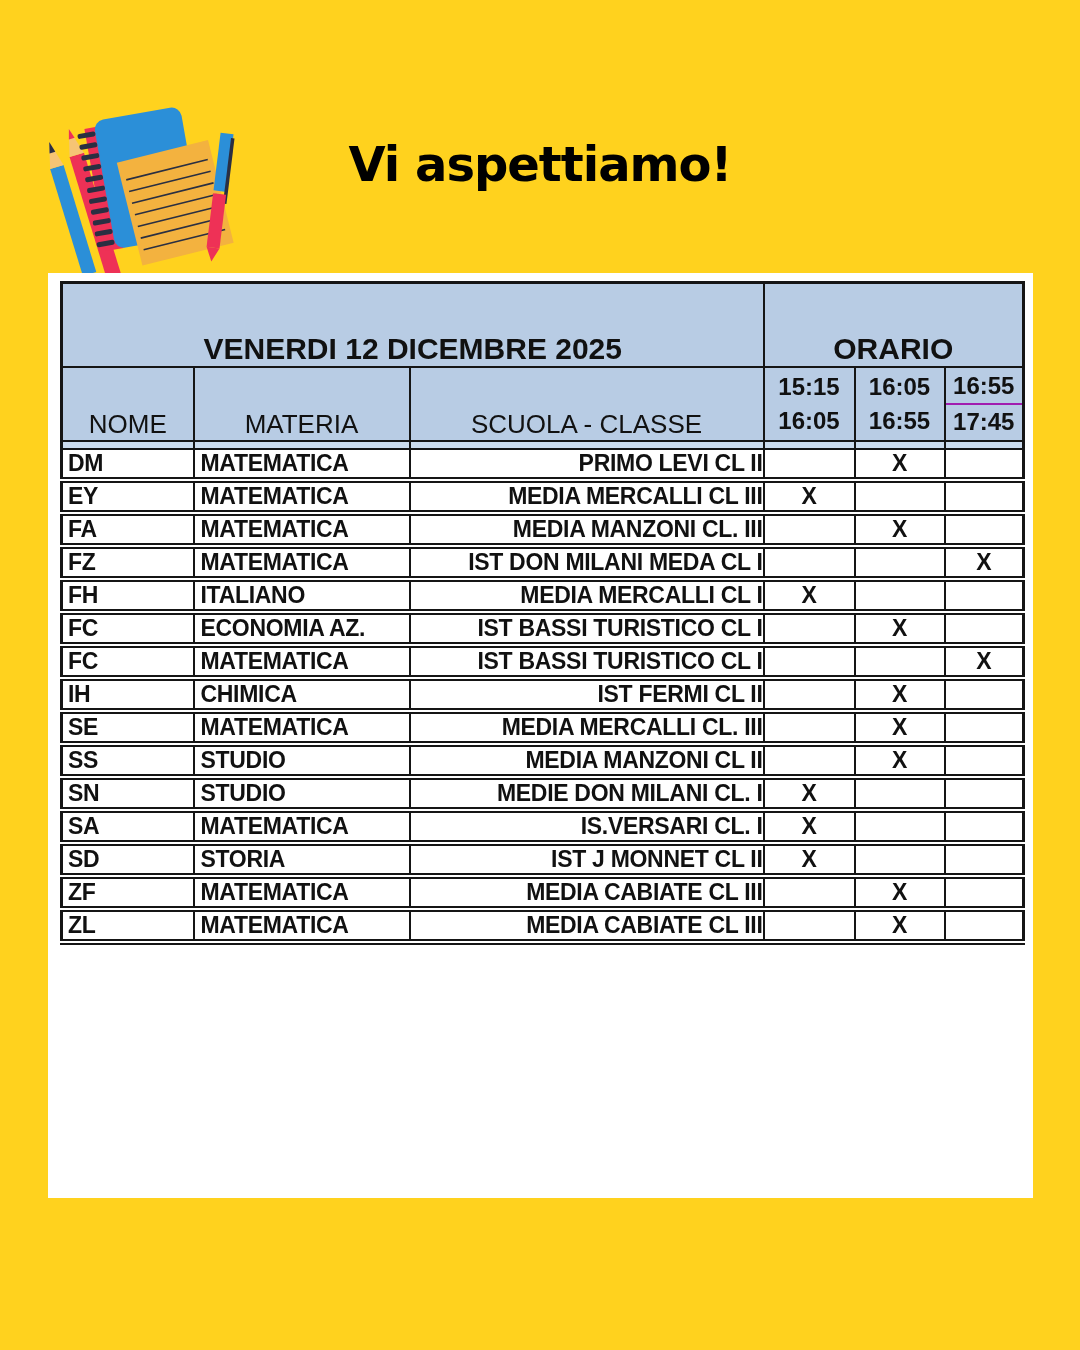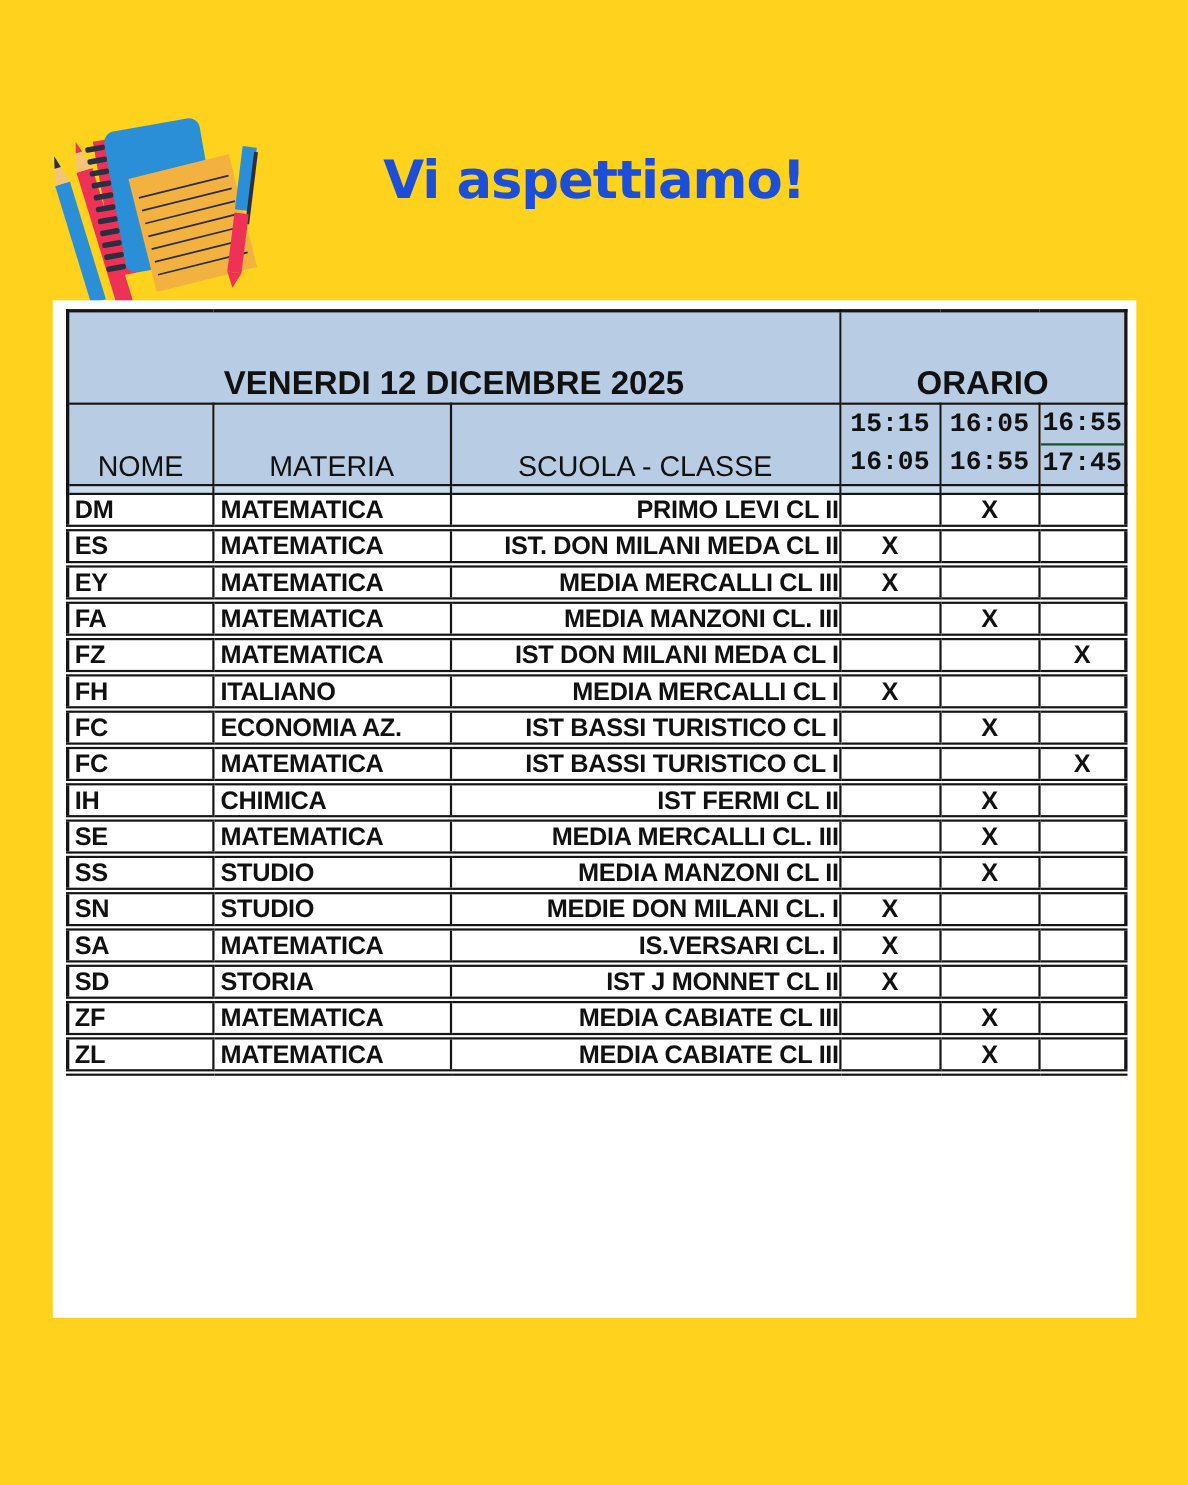--- a/index.html
+++ b/index.html
@@ -15,21 +15,21 @@
   .page-title {
     position: absolute;
     left: 0;
     top: 136px;
     width: 1080px;
     text-align: center;
     font-family: "DejaVu Sans", sans-serif;
     font-weight: bold;
     font-size: 48px;
     letter-spacing: -1px;
-    color: #1d4ed8;
+    color: #000000;
   }
   .illustration {
     position: absolute;
     left: 40px;
     top: 95px;
     width: 215px;
     height: 185px;
   }
   .panel {
     position: absolute;
@@ -81,22 +81,22 @@
   .time-th {
     height: 72px;
     background: var(--header-bg, #B8CCE4);
     vertical-align: middle;
     text-align: center;
     font-size: 24px;
     font-weight: bold;
     border-bottom: 2px solid #E6EDF5;
     padding: 2px 0;
   }
-  .time-th .tt { display: block; line-height: 34px; font-family: Liberation Mono, monospace; }
-  .time-th.split .tt-end { border-top: 2px solid #14532d; }
+  .time-th .tt { display: block; line-height: 34px; }
+  .time-th.split .tt-end { border-top: 2px solid #a21caf; }
   tr.strip td {
     height: 6px;
     background: var(--strip-bg, #CCDCEE);
     border-top: none;
     border-bottom: 2px solid var(--border, #151515);
   }
   tbody.rows td {
     height: 27px;
     font-size: 23px;
     font-weight: bold;
@@ -215,28 +215,20 @@
       <tbody class="rows">
           <tr>
             <td class="c-nome">DM</td>
             <td class="c-materia">MATEMATICA</td>
             <td class="c-scuola">PRIMO LEVI CL II</td>
             <td class="slot"></td>
             <td class="slot">X</td>
             <td class="slot"></td>
           </tr>
           <tr>
-            <td class="c-nome">ES</td>
-            <td class="c-materia">MATEMATICA</td>
-            <td class="c-scuola">IST. DON MILANI MEDA CL II</td>
-            <td class="slot">X</td>
-            <td class="slot"></td>
-            <td class="slot"></td>
-          </tr>
-          <tr>
             <td class="c-nome">EY</td>
             <td class="c-materia">MATEMATICA</td>
             <td class="c-scuola">MEDIA MERCALLI CL III</td>
             <td class="slot">X</td>
             <td class="slot"></td>
             <td class="slot"></td>
           </tr>
           <tr>
             <td class="c-nome">FA</td>
             <td class="c-materia">MATEMATICA</td>

